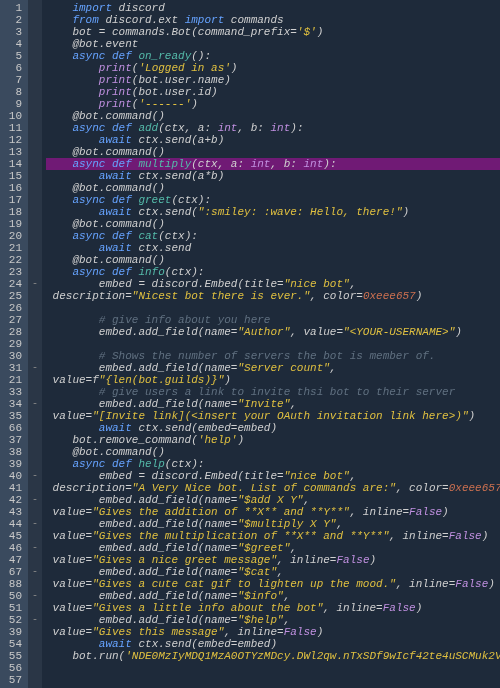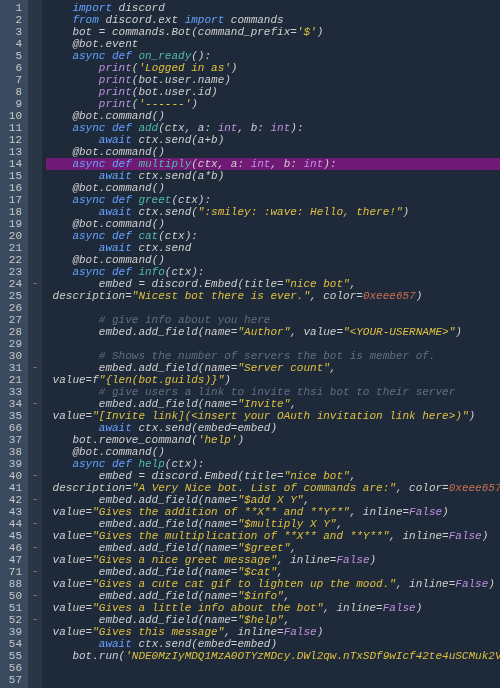--- a/index.html
+++ b/index.html
@@ -94,21 +94,21 @@
       <div>38</div>
       <div>39</div>
       <div>40</div>
       <div>41</div>
       <div>42</div>
       <div>43</div>
       <div>44</div>
       <div>45</div>
       <div>46</div>
       <div>47</div>
-      <div>71</div>
+      <div>67</div>
       <div>88</div>
       <div>50</div>
       <div>51</div>
       <div>52</div>
       <div>39</div>
       <div>54</div>
       <div>55</div>
       <div>56</div>
       <div>57</div>
     </div>

